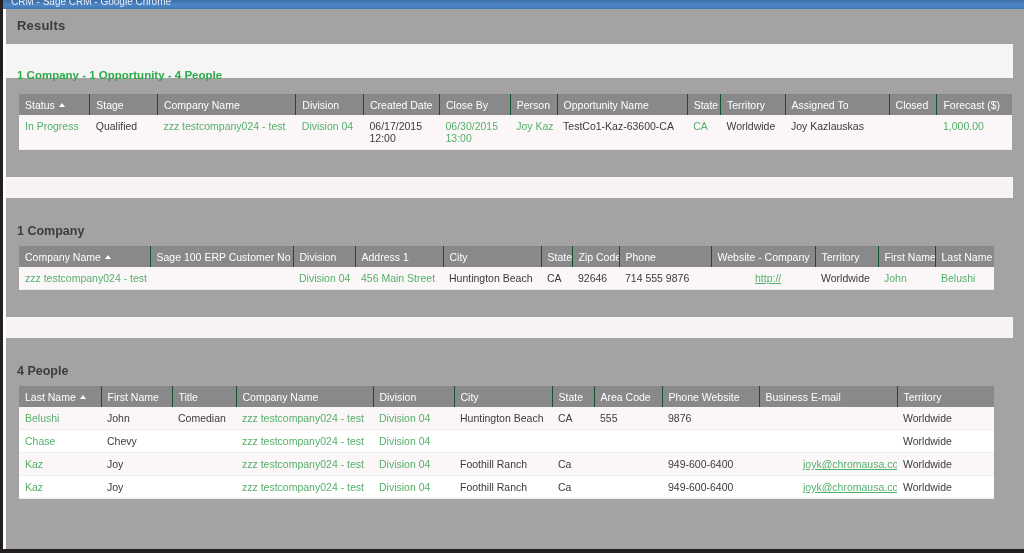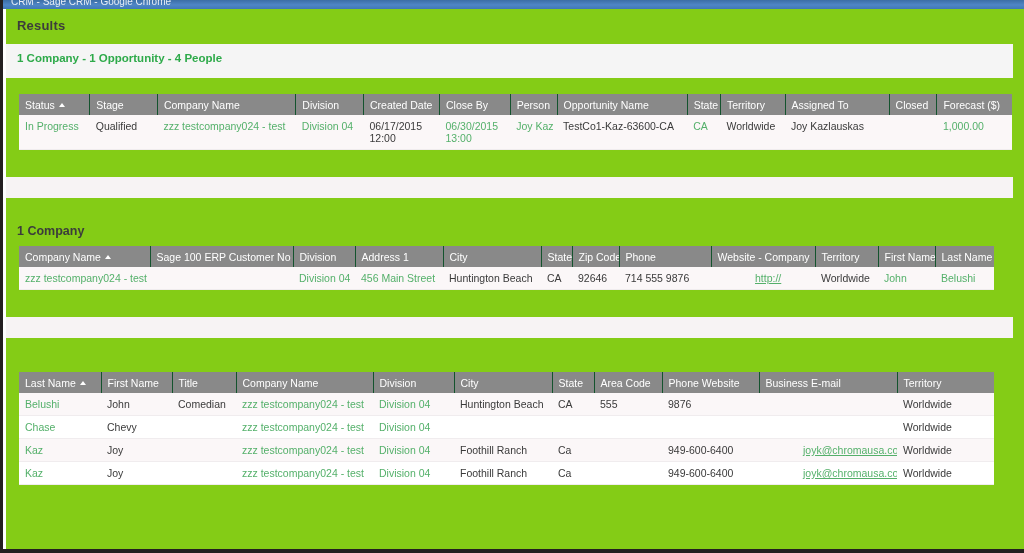--- a/index.html
+++ b/index.html
@@ -44,21 +44,21 @@
     white-space: nowrap;
     line-height: 11px;
   }
 
   .page {
     position: absolute;
     left: 3px;
     top: 9px;
     width: 1018px;
     height: 540px;
-    background: #84cc16;
+    background: #a3a3a3;
     overflow: hidden;
   }
 
   
   .results-title {
     font-size: 13px;
     font-weight: bold;
     color: #3c3c3c;
     padding: 9px 0 0 11px;
     letter-spacing: 0.2px;
@@ -68,21 +68,21 @@
   .summary-band {
     margin-top: 11px;
     width: 1007px;
     height: 34px;
     background: #f5f5f5;
     position: relative;
   }
   .summary-text {
     position: absolute;
     left: 11px;
-    top: 8px;
+    top: 25px;
     font-size: 11.5px;
     font-weight: bold;
     color: #2eaa4a;
     white-space: nowrap;
   }
 
   
   .section-title {
     font-size: 12.5px;
     font-weight: bold;
@@ -279,20 +279,21 @@
           <td><span class="green">John</span></td>
           <td><span class="green">Belushi</span></td>
         </tr>
       </tbody>
     </table>
 
     <div class="gap-white" style="height:27px"></div>
     <div class="spacer-band"></div>
     <div class="gap-white" style="height:26px"></div>
 
+    <div class="section-title">4 People</div>
     <div style="height:8px"></div>
 
     <table class="grid" style="width:975px">
       <colgroup>
         <col style="width:82px">
           <col style="width:71px">
           <col style="width:64px">
           <col style="width:137px">
         <col style="width:81px">
           <col style="width:98px">

